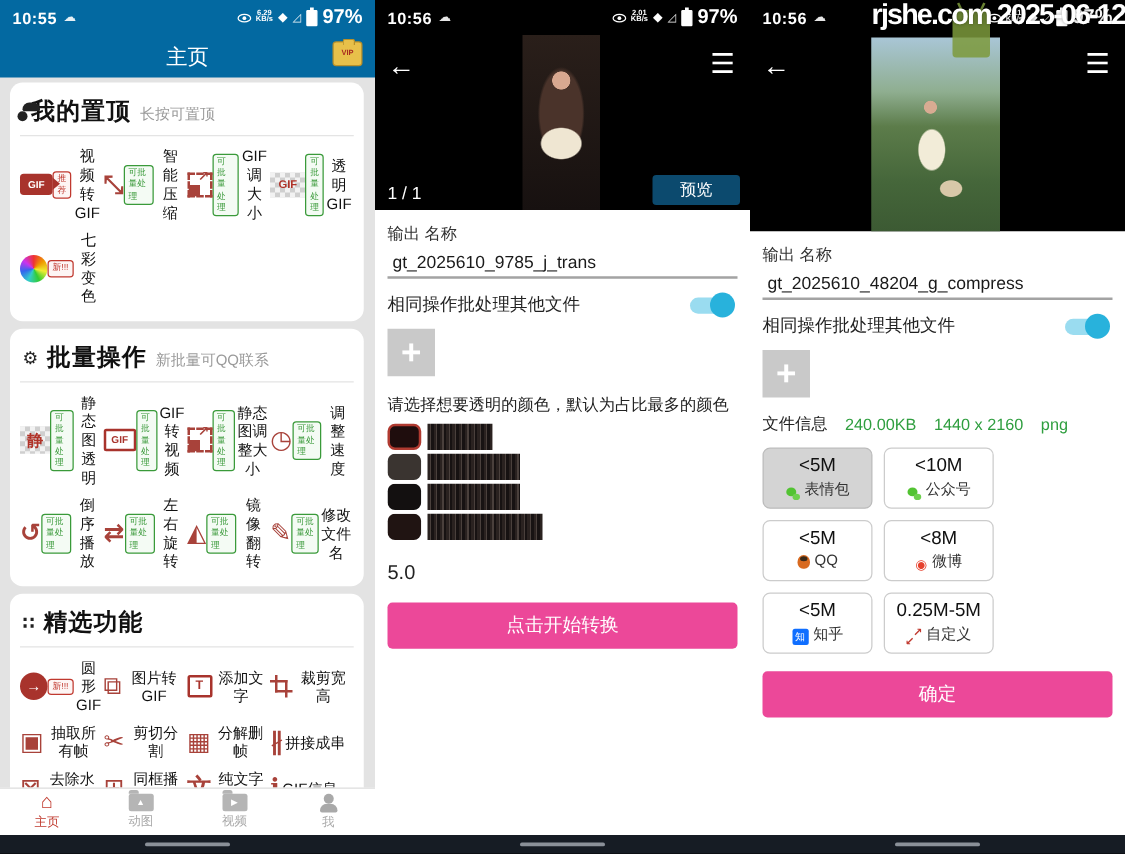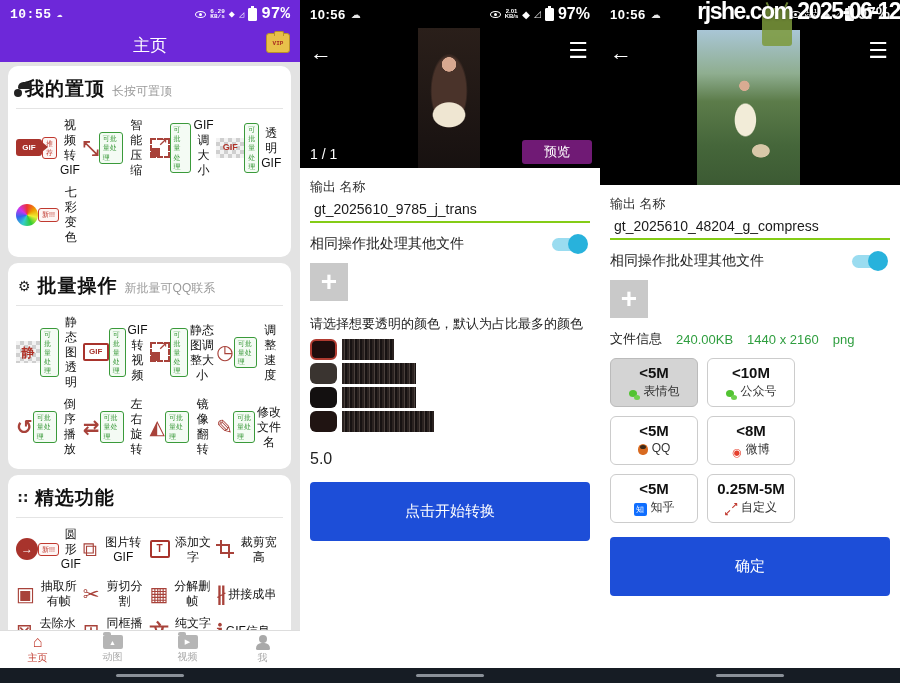--- a/index.html
+++ b/index.html
@@ -19,21 +19,21 @@
   .eye { width:11px; height:7px; border:1px solid #fff; border-radius:50%; position:relative; }
   .eye::after { content:""; position:absolute; left:50%; top:50%; width:3px; height:3px; margin:-1.5px; background:#fff; border-radius:50%; }
   .netspeed { display:flex; flex-direction:column; align-items:center; line-height:5px; font-size:6px; font-weight:bold; }
   .diamond { font-size:10px; }
   .signal { font-size:9px; opacity:.9; }
   .battery { width:9px; height:13px; border:1px solid #fff; border-radius:1px; position:relative; background:#fff; }
   .battery::before { content:""; position:absolute; top:-3px; left:2px; right:2px; height:2px; background:#fff; }
   .pct { font-size:16px; font-weight:bold; }
 
   
-  .app-header { background:#6d28d9;font-family:Liberation Mono, monospace; }
+  .app-header { background:#0369a1; }
   .titlebar { height:34px; display:flex; align-items:center; padding:0 10px; position:relative; }
   .titlebar .app-title { flex:1; text-align:center; color:#fff; font-size:17px; }
   .vip-badge { position:absolute; right:10px; top:5px; width:24px; height:20px; background:#e8c04a; border:1px solid #b8902a; border-radius:3px; color:#a82a20; font-size:6px; font-weight:bold; display:flex; align-items:center; justify-content:center; }
   .vip-badge::before { content:""; position:absolute; top:-3px; left:7px; width:8px; height:4px; background:#e8c04a; border:1px solid #b8902a; border-bottom:none; border-radius:2px 2px 0 0; }
 
   .card { background:#fff; border-radius:10px; margin:4px 9px 6px 8px; padding:8px 8px 6px 8px; }
   .sec-head { display:flex; align-items:baseline; gap:7px; padding:2px 2px 6px 2px; border-bottom:1px solid #e4e4e4; }
   .sec-ic { font-size:14px; color:#222; align-self:center; }
   .sec-title { font-size:19px; font-weight:bold; color:#111; letter-spacing:1px; }
   .sec-note { font-size:12px; color:#9a9a9a; }
@@ -77,72 +77,72 @@
   .i-person.dark::before,.i-person.dark::after { background:#222; }
   .i-person.sm { transform:scale(.85); }
 
   
   .hero { background:#000; position:relative; }
   #panel-middle .hero { height:168px; }
   #panel-right .hero { height:185px; }
   .back-arrow { position:absolute; left:10px; top:40px; color:#fff; font-size:22px; font-weight:bold; }
   .menu-ic { position:absolute; right:12px; top:38px; color:#fff; font-size:22px; font-weight:bold; letter-spacing:0; }
   .counter { position:absolute; left:10px; bottom:6px; color:#fff; font-size:14px; }
-  .preview-btn { position:absolute; right:8px; bottom:4px; background:#701a75; color:#fff; font-size:13px; padding:3px 22px; border-radius:3px; border:none; }
+  .preview-btn { position:absolute; right:8px; bottom:4px; background:#0c4a6e; color:#fff; font-size:13px; padding:3px 22px; border-radius:3px; border:none; }
   .photo { position:absolute; top:28px; }
   .photo-mid { left:118px; width:62px; height:140px;
     background:
       radial-gradient(ellipse 26px 20px at 50% 62%, #efe6d2 60%, rgba(0,0,0,0) 65%),
       radial-gradient(circle 10px at 50% 26%, #d8a890 70%, rgba(0,0,0,0) 75%),
       radial-gradient(ellipse 26px 52px at 50% 45%, #4a332a 65%, rgba(0,0,0,0) 72%),
       linear-gradient(#2a1f1a,#171110); }
   .photo-right { left:97px; top:30px; width:103px; height:155px;
     background:
       radial-gradient(ellipse 17px 26px at 47% 58%, #f2ecd8 60%, rgba(0,0,0,0) 66%),
       radial-gradient(circle 7px at 46% 36%, #d8ab92 70%, rgba(0,0,0,0) 78%),
       radial-gradient(ellipse 12px 9px at 62% 78%, #d8c8a8 70%, rgba(0,0,0,0) 78%),
       linear-gradient(to bottom, #a9c6d6 0%, #8fae90 28%, #5c7c4a 46%, #45663a 75%, #3c5a33 100%); }
   .watermark { position:absolute; top:-2px; right:0; color:#fff; font-size:23px; font-weight:bold; letter-spacing:-1.5px; white-space:nowrap; text-shadow:0 0 3px rgba(0,0,0,.4); z-index:3; }
   .robot { position:absolute; top:8px; right:108px; width:30px; height:38px; background:#7d9a3c; border-radius:6px 6px 3px 3px; opacity:.85; z-index:2; }
   .robot::before { content:""; position:absolute; top:-6px; left:5px; width:2px; height:7px; background:#7d9a3c; transform:rotate(-25deg); }
   .robot::after { content:""; position:absolute; top:-6px; right:5px; width:2px; height:7px; background:#7d9a3c; transform:rotate(25deg); }
 
   .form { padding:10px 10px 0 10px; }
   .out-label { font-size:13px; color:#333; margin-bottom:3px; }
-  .out-value { font-size:14px; color:#1a1a1a; padding:2px 0 4px 4px; border-bottom:2px solid #84cc16; }
+  .out-value { font-size:14px; color:#1a1a1a; padding:2px 0 4px 4px; border-bottom:2px solid #a3a3a3; }
   .toggle-row { display:flex; align-items:center; margin-top:12px; }
   .toggle-label { flex:1; font-size:14px; color:#222; }
   .toggle { width:34px; height:13px; background:#9adcf0; border-radius:7px; position:relative; margin-right:4px; }
   .toggle::after { content:""; position:absolute; right:-2px; top:-4px; width:20px; height:20px; border-radius:50%; background:#28b2dc; }
   .add-btn { width:38px; height:38px; background:#c9c9c9; color:#fff; font-size:28px; font-weight:bold; display:flex; align-items:center; justify-content:center; margin-top:10px; line-height:1; }
 
   
   .hint { font-size:13px; color:#222; margin-top:14px; }
   .crows { margin-top:6px; }
   .crow { display:flex; align-items:center; margin-bottom:3px; }
   .swatch { width:27px; height:21px; border-radius:6px; margin-right:5px; border:2px solid transparent; }
   .swatch.sel { border-color:#b03a30; }
   .cbar { height:21px; background:repeating-linear-gradient(90deg,#2a2220 0 2px,#4a403c 2px 3px,#171212 3px 5px); }
   .slider-zone { display:flex; margin-top:8px; }
   .tol-val { font-size:16px; color:#222; width:34px; padding-top:10px; }
   .slider-box { flex:1; }
   .tol-label { font-size:12px; color:#333; margin-bottom:4px; }
   .slider { position:relative; height:14px; }
   .slider .track { position:absolute; left:0; right:4px; top:6px; height:2px; background:#b8453c; }
   .slider .thumb { position:absolute; top:0; width:13px; height:13px; border-radius:50%; background:#b8453c; }
-  .big-btn { margin:14px 0 0 0; width:100%; background:#1d4ed8; color:#fff; font-size:15px; border:none; border-radius:4px; padding:20px 0; text-align:center; }
+  .big-btn { margin:14px 0 0 0; width:100%; background:#ec4899; color:#fff; font-size:15px; border:none; border-radius:4px; padding:9px 0; text-align:center; }
 
   
   .fileinfo { display:flex; align-items:center; gap:14px; margin-top:12px; font-size:13px; }
   .fi-label { color:#222; }
   .fi-val { color:#2f9e3f; }
   .presets { display:flex; flex-wrap:wrap; gap:9px; margin-top:10px; }
   .preset { width:88px; border:1px solid #ccc; border-radius:6px; background:#fff; padding:5px 0 6px 0; display:flex; flex-direction:column; align-items:center; gap:2px; }
   .preset.sel { background:#d4d4d4; border-color:#bbb; }
-  .p-size { font-size:15px; font-weight:bold; color:#111; }
+  .p-size { font-size:15px; font-weight:normal; color:#111; }
   .p-name { font-size:12px; color:#333; display:flex; align-items:flex-end; gap:4px; }
   .pi-wechat { width:11px; height:10px; position:relative; display:inline-block; }
   .pi-wechat::before { content:""; position:absolute; left:0; top:0; width:8px; height:7px; border-radius:50%; background:#52c332; }
   .pi-wechat::after { content:""; position:absolute; right:0; bottom:0; width:6px; height:5px; border-radius:50%; background:#6ed04e; }
   .pi-qq { width:10px; height:11px; border-radius:50% 50% 45% 45%; background:#d86a20; display:inline-block; position:relative; }
   .pi-qq::before { content:""; position:absolute; top:1px; left:2px; width:6px; height:4px; border-radius:50%; background:#3a2a1a; }
   .pi-weibo { color:#e6402d; font-size:11px; line-height:1; }
   .pi-zhihu { width:13px; height:13px; background:#0f6eff; border-radius:2px; color:#fff; font-size:8px; display:inline-flex; align-items:center; justify-content:center; }
   .pi-custom { width:12px; height:12px; position:relative; display:inline-block; }
   .pi-custom i { position:absolute; font-style:normal; color:#c0392f; font-size:9px; font-weight:bold; line-height:1; }

